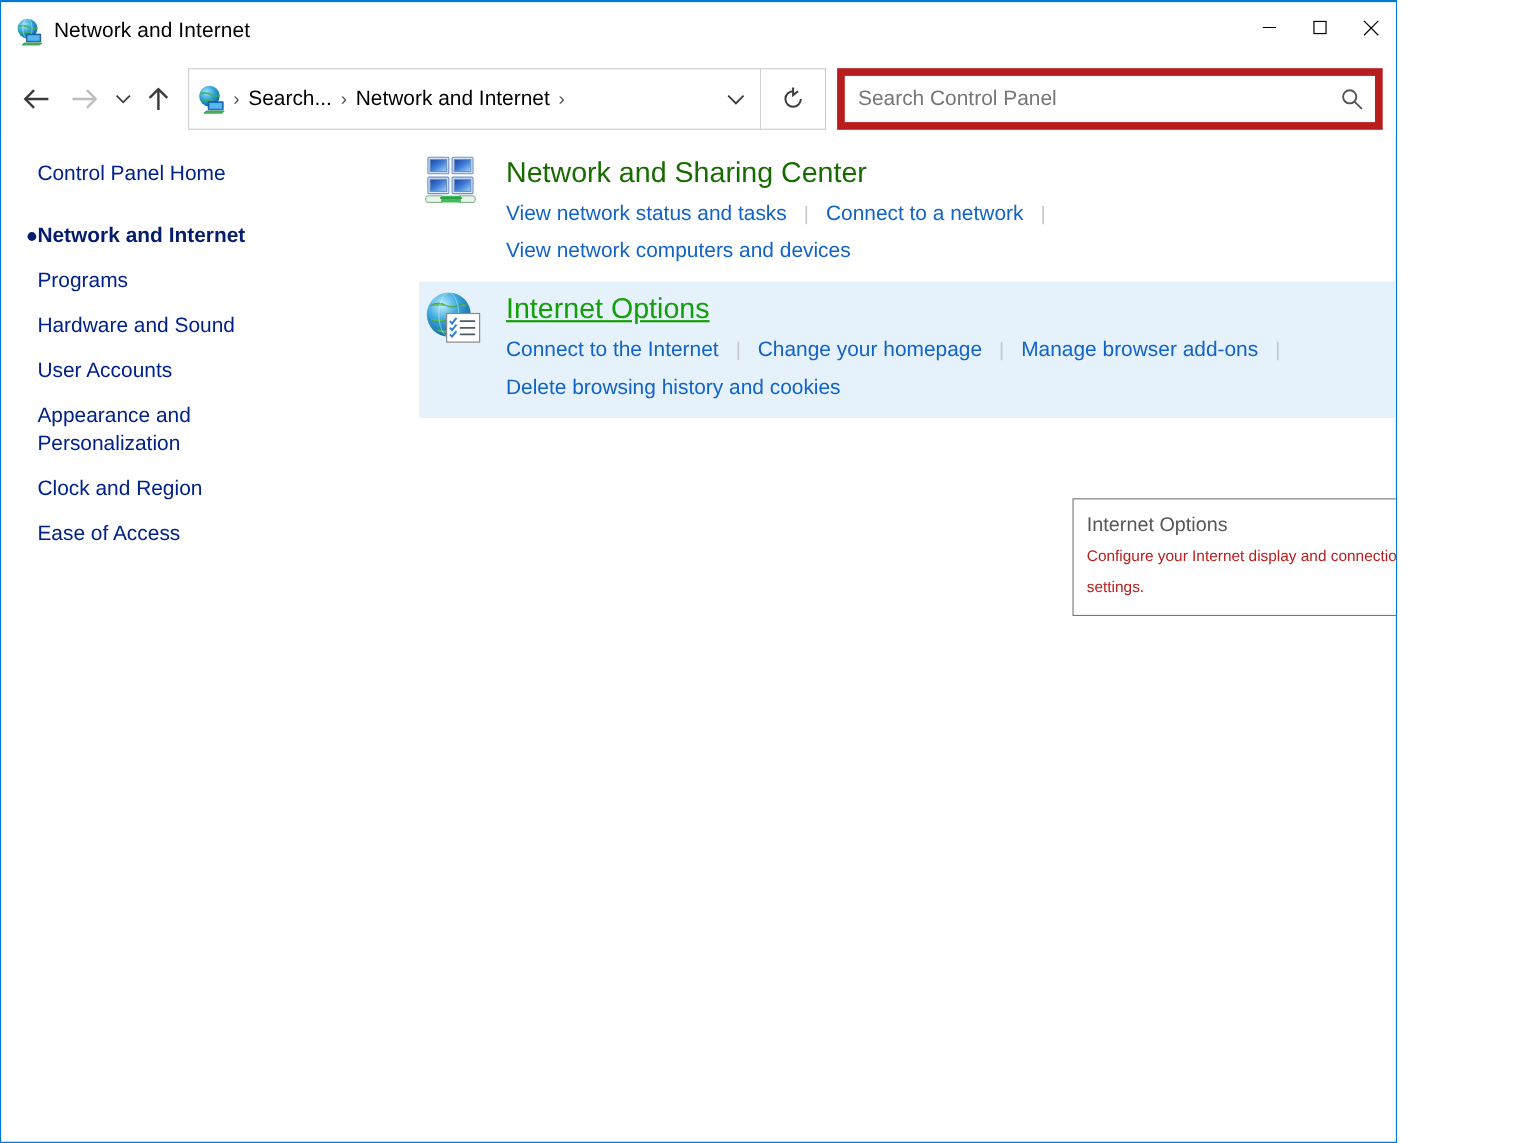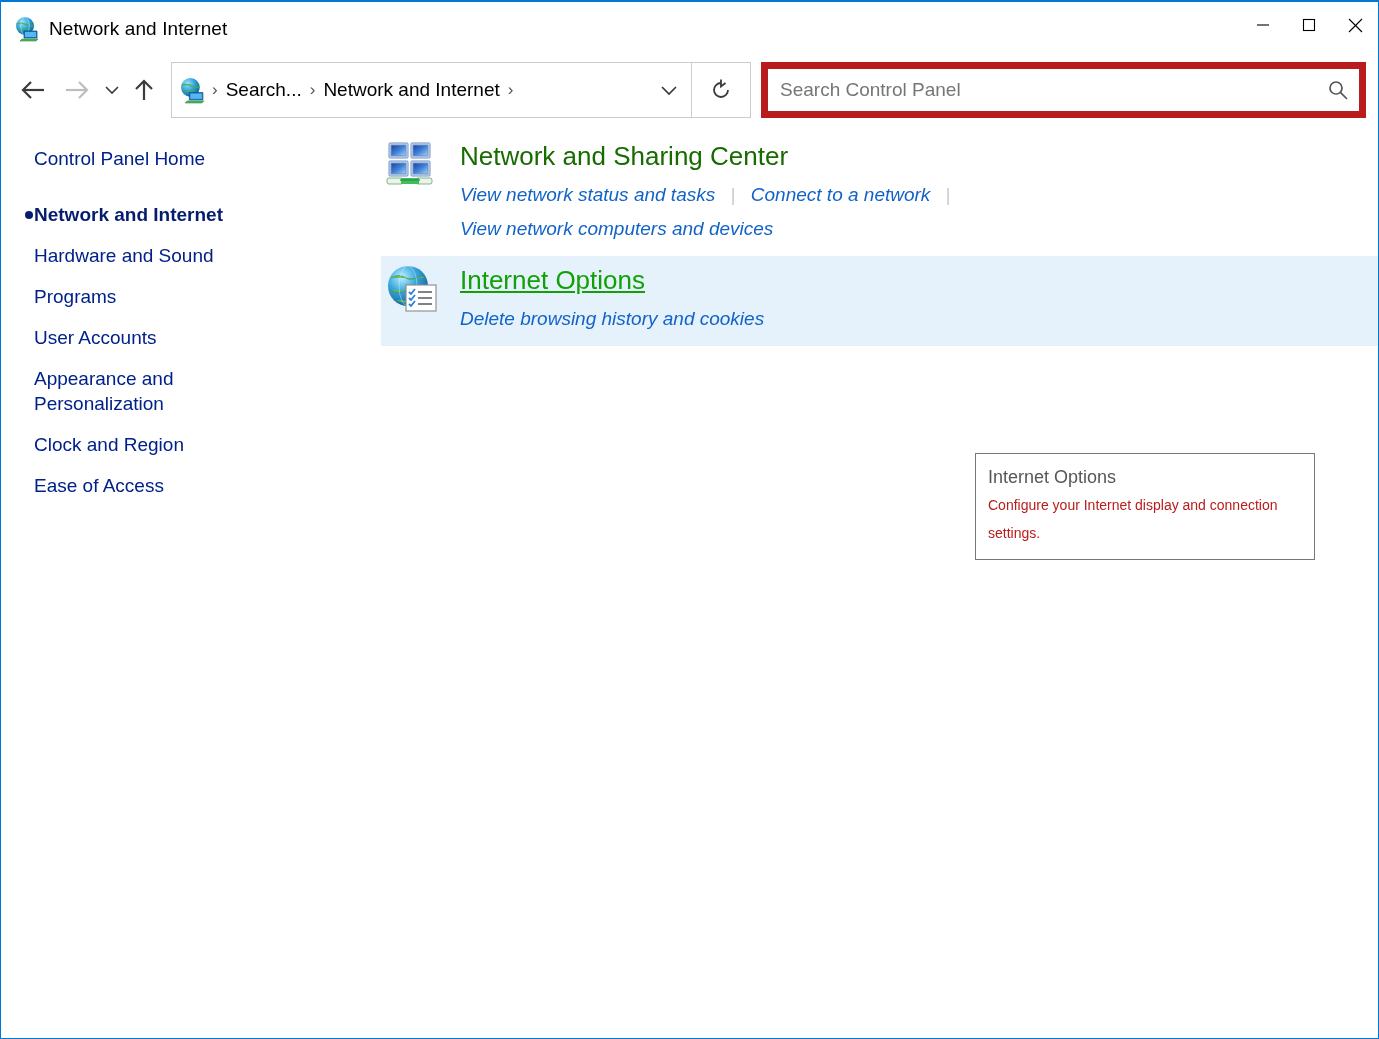--- a/index.html
+++ b/index.html
@@ -10,21 +10,21 @@
     width: 1379px;
     height: 1039px;
     background: #ffffff;
     font-family: "Liberation Sans", sans-serif;
     overflow: hidden;
   }
 
   
   #window {
     position: relative;
-    width: 1379px;
+    width: 1270px;
     height: 1039px;
     box-sizing: border-box;
     border: 1px solid #0078d7;
     border-top-width: 2px;
     background: #ffffff;
     overflow: hidden;
   }
 
   
   #titlebar {
@@ -246,21 +246,20 @@
   .cat-links {
     margin-top: 6px;
     max-width: 800px;
   }
   .cat-link {
     font-size: 19px;
     color: #1263c8;
     line-height: 34px;
     cursor: default;
     white-space: nowrap;
-    font-style: italic;
   }
   .link-sep {
     display: inline-block;
     color: #c8c8c8;
     font-size: 18px;
     padding: 0 11px;
     user-select: none;
   }
   .links-row { white-space: nowrap; }
 
@@ -403,22 +402,22 @@
       </span>
     </div>
   </div>
 
   <div id="body-area">
 
     <nav id="sidebar">
       <div class="side-item">Control Panel Home</div>
       <div class="side-gap"></div>
       <div class="side-item current">Network and Internet</div>
+      <div class="side-item">Programs</div>
       <div class="side-item">Hardware and Sound</div>
-      <div class="side-item">Programs</div>
       <div class="side-item">User Accounts</div>
       <div class="side-item">Appearance and
 Personalization</div>
       <div class="side-item">Clock and Region</div>
       <div class="side-item">Ease of Access</div>
     </nav>
 
     <main id="content">
 
       <section class="category">
@@ -492,20 +491,28 @@
                 <polyline points="23,34 25,36 29,31"></polyline>
                 <polyline points="23,40 25,42 29,37"></polyline>
               </g>
             </g>
           </svg>
         </div>
         <div class="cat-body">
           <div class="cat-title hovered">Internet Options</div>
           <div class="cat-links">
             <div class="links-row">
+              <span class="cat-link">Connect to the Internet</span>
+              <span class="link-sep">|</span>
+              <span class="cat-link">Change your homepage</span>
+              <span class="link-sep">|</span>
+              <span class="cat-link">Manage browser add-ons</span>
+              <span class="link-sep">|</span>
+            </div>
+            <div class="links-row">
               <span class="cat-link">Delete browsing history and cookies</span>
             </div>
           </div>
         </div>
       </section>
 
       <div id="tooltip">
         <div class="tip-title">Internet Options</div>
         <div class="tip-desc">Configure your Internet display and connection settings.</div>
       </div>

